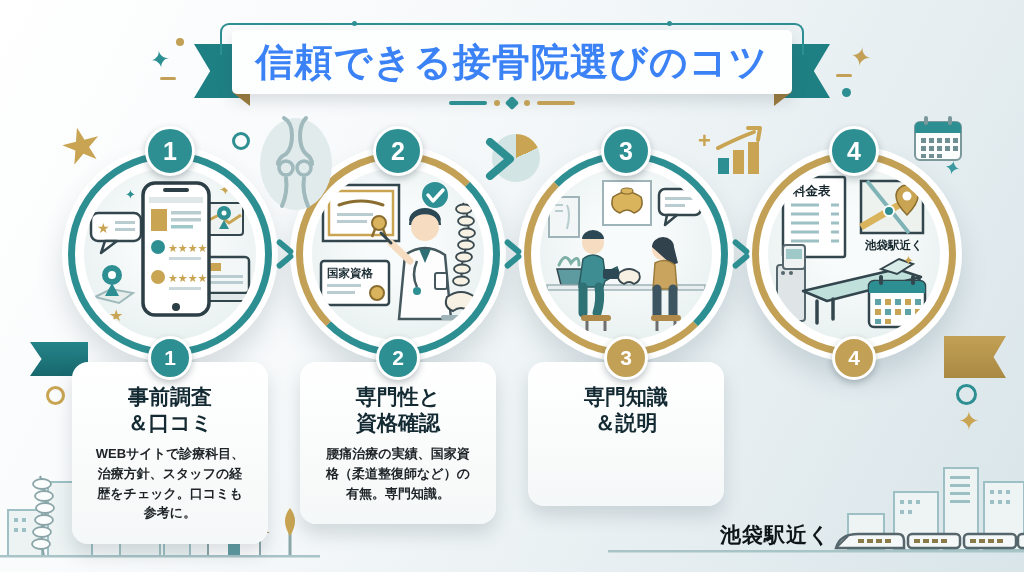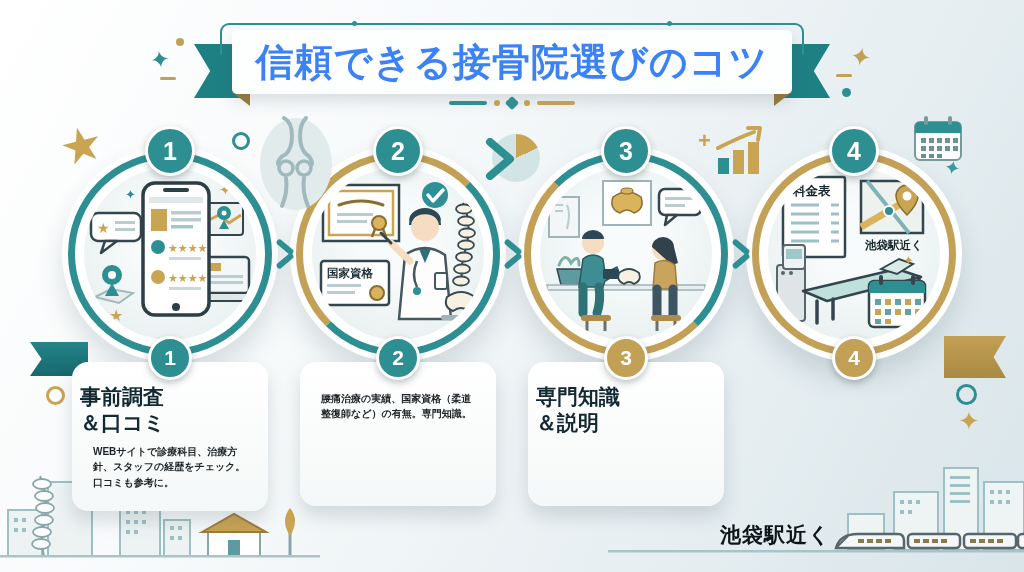--- a/index.html
+++ b/index.html
@@ -39,23 +39,23 @@
     background:radial-gradient(circle at 50% 42%,#f8fbfb 25%,#e3edec 100%);
     display:flex;align-items:center;justify-content:center;}
   .numbadge{position:absolute;left:50%;transform:translateX(-50%);border-radius:50%;
     display:flex;align-items:center;justify-content:center;color:#fff;font-weight:800;z-index:6;
     box-shadow:0 3px 7px rgba(40,60,70,.3);border:3px solid #fff;}
   .num-top{top:14px;width:44px;height:44px;background:#2e8f93;font-size:25px;}
   .num-bottom{top:224px;width:38px;height:38px;background:#2e8f93;font-size:21px;}
   .num-bottom.gold{background:#c2a055;}
   .card{position:absolute;left:50%;transform:translateX(-50%);top:250px;width:196px;min-height:144px;
     background:linear-gradient(180deg,#ffffff 0%,#f5f8f8 100%);border-radius:16px;
-    box-shadow:0 10px 18px rgba(60,85,96,.18);text-align:left;padding:20px 8px 12px;box-sizing:border-box;z-index:5;}
+    box-shadow:0 10px 18px rgba(60,85,96,.18);text-align:center;padding:20px 8px 12px;box-sizing:border-box;z-index:5;}
   .card h3{margin:2px 0 8px;font-size:21px;line-height:1.22;font-weight:800;color:#142a33;}
-  .card p{margin:9px;font-size:10px;line-height:1.52;font-weight:600;color:#1d2326;padding:0 4px;}
+  .card p{margin:9px;font-size:13px;line-height:1.52;font-weight:600;color:#1d2326;padding:0 4px;}
   .chevron{position:absolute;top:240px;width:26px;height:30px;z-index:4;}
   .chevron:before,.chevron:after{content:"";position:absolute;left:4px;width:20px;height:6px;border-radius:3px;background:#2e8f93;}
   .chevron:before{top:4px;transform:rotate(40deg);}
   .chevron:after{top:18px;transform:rotate(-40deg);}
   .chev1{left:271px}.chev2{left:499px}.chev3{left:727px}
   
   .ribbon-left{position:absolute;left:30px;top:342px;width:58px;height:34px;
     background:linear-gradient(180deg,#258489,#17686d);
     clip-path:polygon(0 0,100% 0,100% 100%,0 100%,20% 50%);z-index:2;}
   .ribbon-right{position:absolute;left:944px;top:336px;width:62px;height:42px;
@@ -281,20 +281,24 @@
             </g>
             <path d="M134 128 q14 -10 28 0 q4 10 -6 14 q-8 -6 -16 0 q-10 -4 -6 -14 Z" fill="#f7f1e4" stroke="#3a4a50" stroke-width="2"></path>
             <rect x="128" y="146" width="40" height="5" rx="2" fill="#9fb4b8"></rect>
           </g>
         </svg>
       </div>
     </div>
     <div class="numbadge num-top">2</div>
     <div class="numbadge num-bottom">2</div>
     <div class="card">
+      <h3>
+        <span>専門性と</span><br>
+        <span>資格確認</span>
+      </h3>
       <p>腰痛治療の実績、国家資格（柔道整復師など）の有無。専門知識。</p>
     </div>
   </div>
 
   <div class="step step3">
     <div class="disc">
       <div class="ring r3"></div>
       <div class="inner">
         <svg width="170" height="170" viewBox="0 0 170 170">
 

